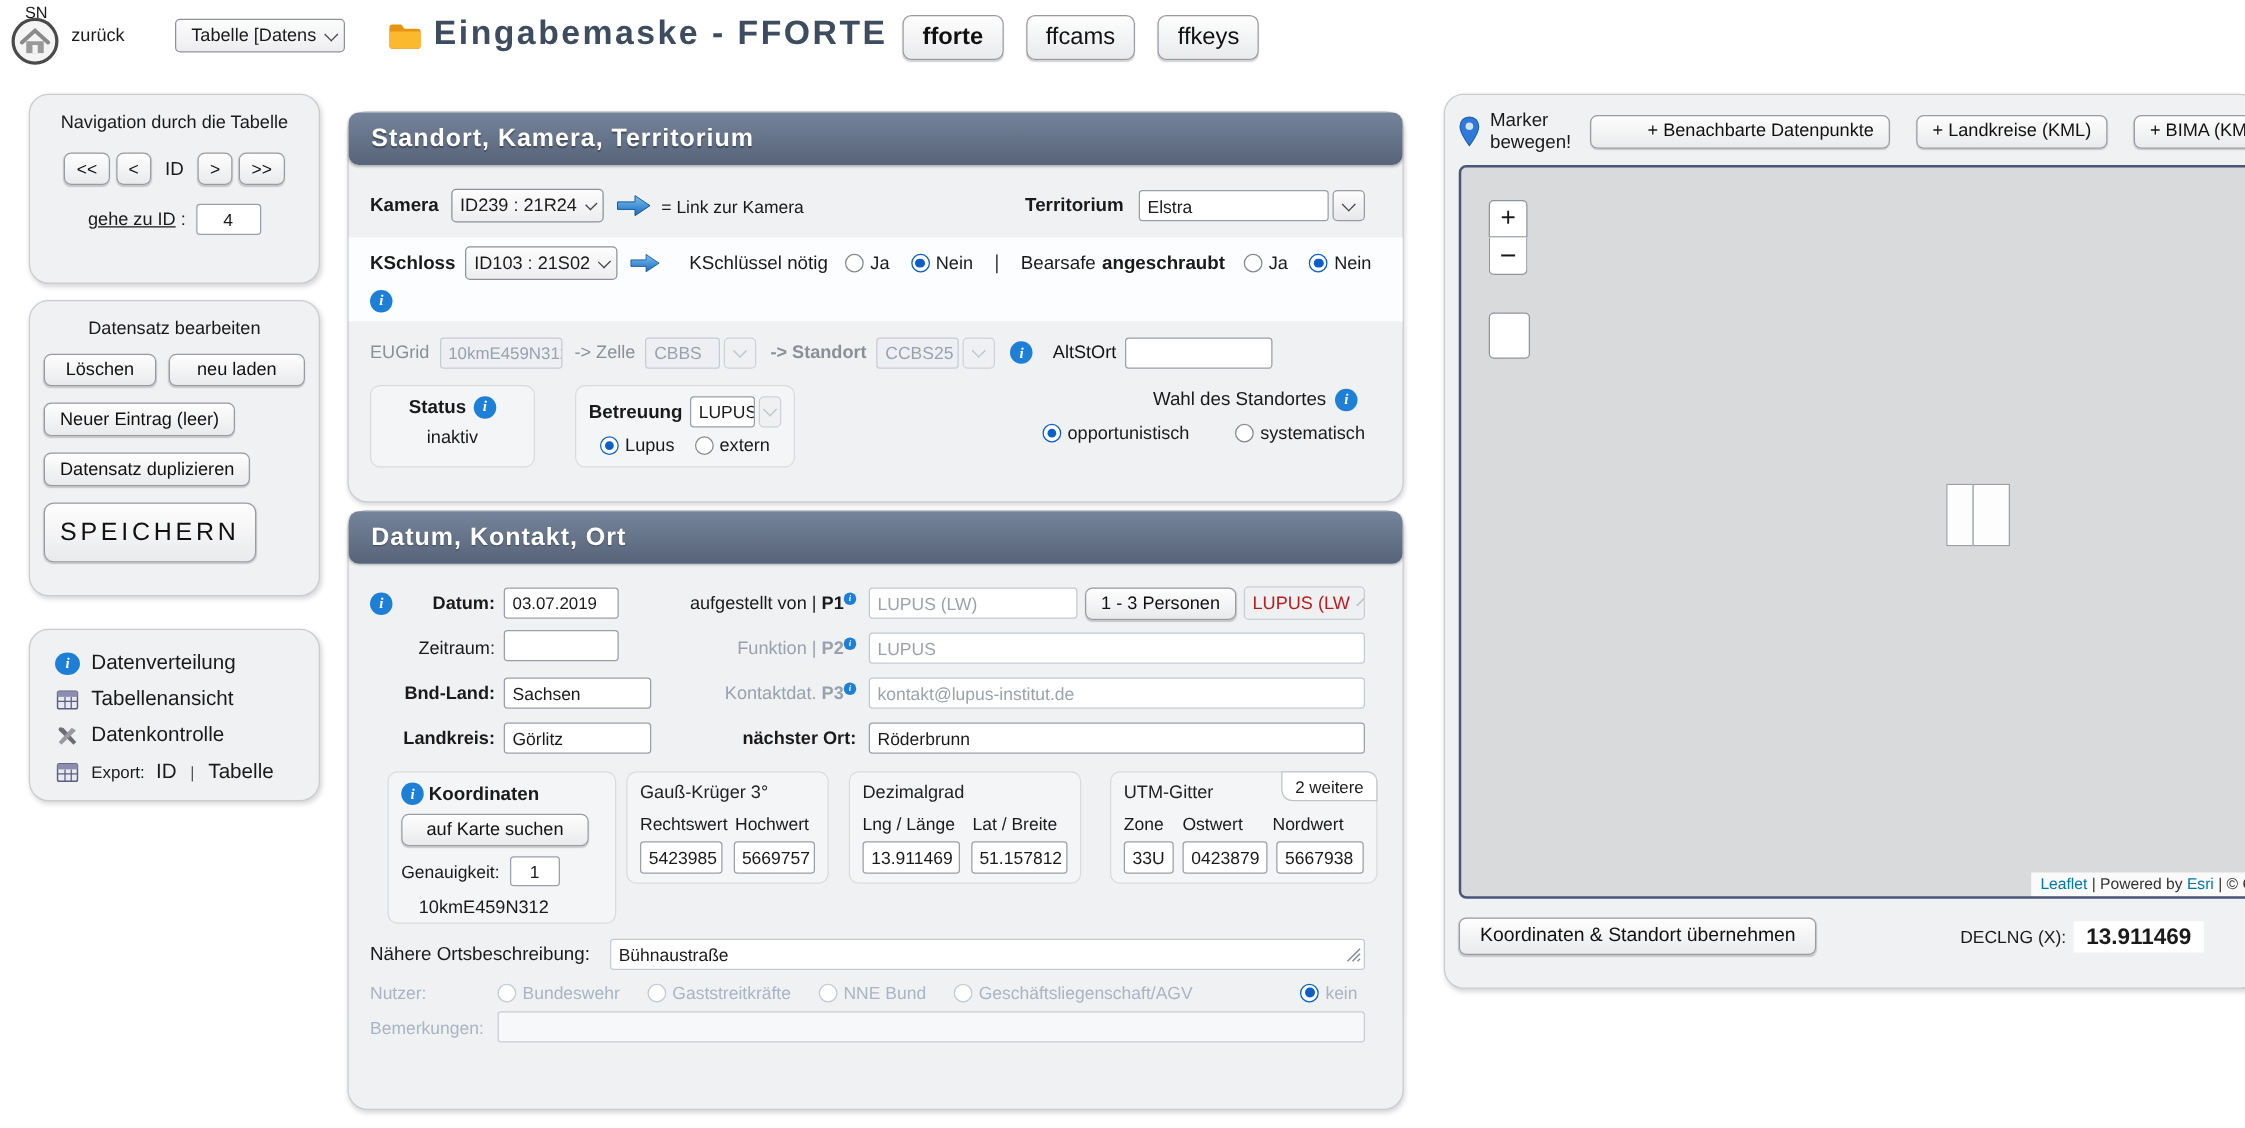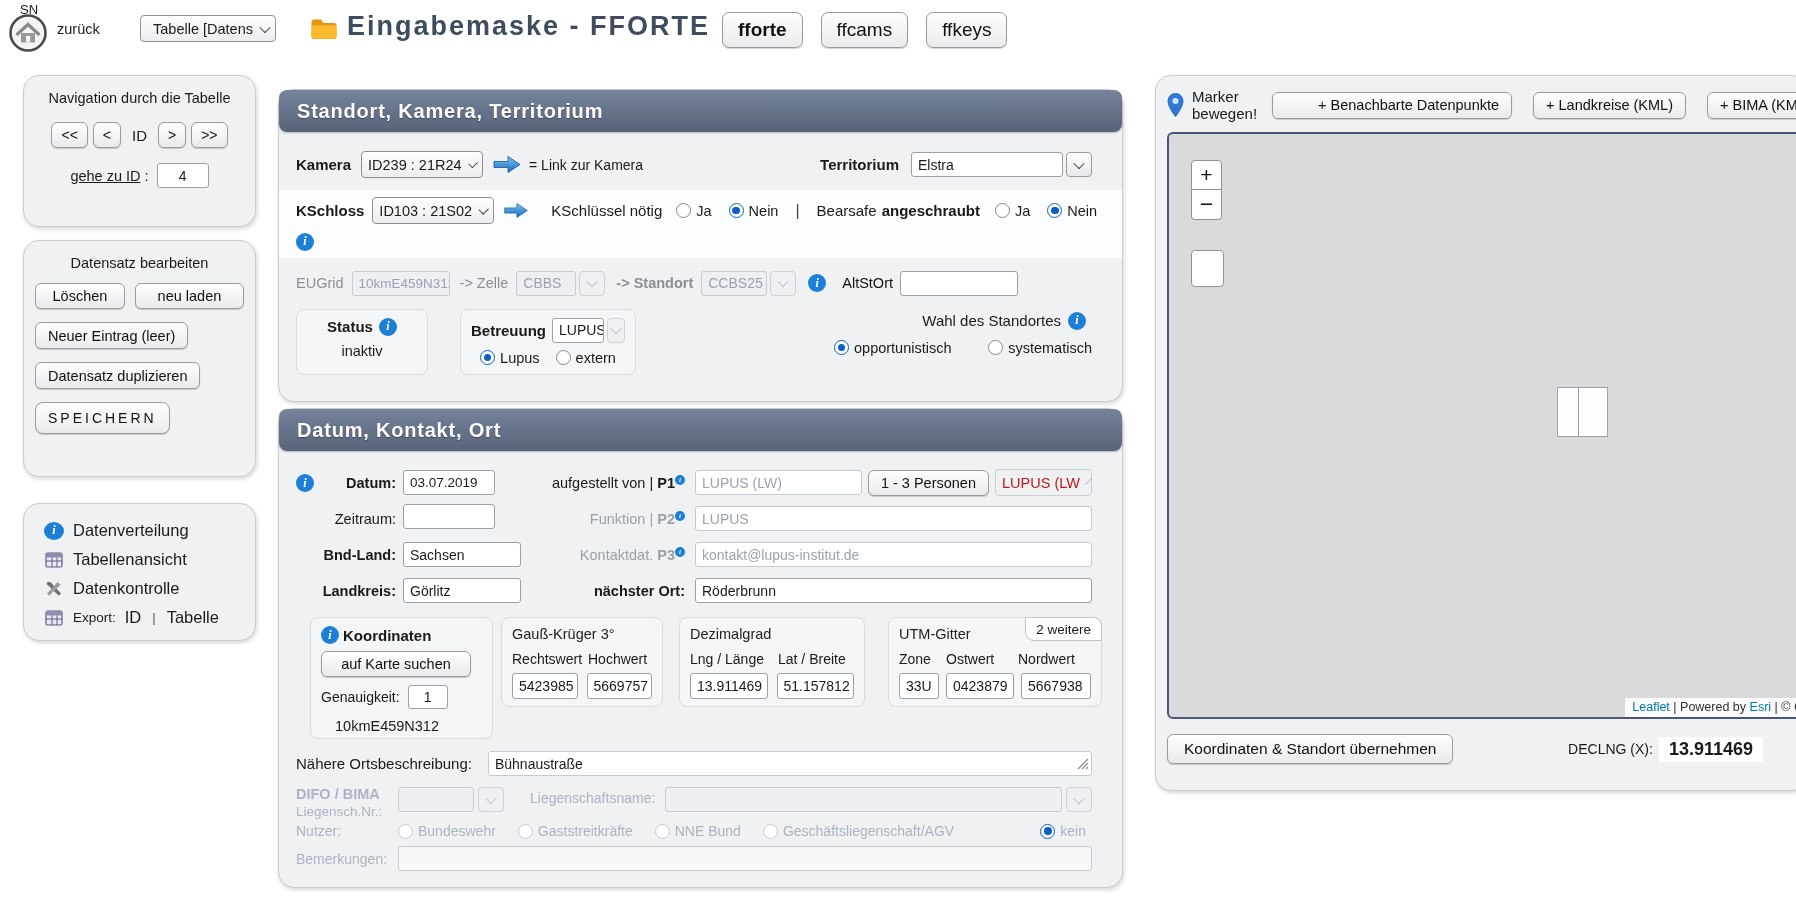--- a/index.html
+++ b/index.html
@@ -73,21 +73,21 @@
   .nav-row .btn { padding:0 9px; height:26px; font-size:14px; }
   .nav-row .idlab { font-size:15px; margin:0 6px; }
   .goto-row { display:flex; justify-content:center; align-items:center; margin-top:15px; font-size:14.5px; }
   .goto-link { text-decoration:underline; cursor:pointer; }
   .goto-row .input { width:52px; margin-left:8px; }
   .side-rec { left:23px; top:240px; width:233px; height:237px; }
   .rec-row { display:flex; gap:10px; margin:12px 11px 0 11px; }
   .rec-row .btn { flex:1; }
   .rec-row .btn:last-child { flex:1.3; }
   .wide-btn { display:flex; margin:13px 11px 0 11px; height:27px; }
-  .save-btn { display:flex; margin:13px 11px 0 11px; height:32px; font-size:14px;
+  .save-btn { display:flex; margin:13px 11px 0 11px; height:48px; font-size:20px;
     letter-spacing:3px; border-radius:8px; }
   .side-links { left:23px; top:503px; width:233px; height:138px; padding:12px 0 0 20px; }
   .slink { display:flex; align-items:center; gap:9px; height:29px; font-size:16.5px; cursor:pointer; }
   .slink .ic { width:20px; display:inline-flex; justify-content:center; flex:none; }
   .exp-pre { font-size:13.5px; }
   .exp-big { font-size:16.5px; cursor:pointer; }
   .exp-sep { font-size:13px; color:#555; margin:0 2px; }
 
   
   .sec1 { left:278px; top:89px; width:845px; height:313px; }
@@ -507,31 +507,20 @@
       <span>Bühnaustraße</span>
       <span class="grip">
         <svg width="12" height="12" viewBox="0 0 12 12">
             <path d="M11 1 L1 11 M11 5 L5 11 M11 9 L9 11" stroke="#8a8f96" stroke-width="1.3"></path>
           </svg>
       </span>
     </span>
   </div>
 
   <div class="difo">
-    <div class="difo-r1">
-      <span class="difo-stack">
-        <div class="t1">DIFO / BIMA</div>
-        <div class="t2">Liegensch.Nr.:</div>
-      </span>
-      <span class="input dis" style="width:76px;margin-top:1px"></span>
-      <span class="chevbtn dis" style="margin-left:4px;margin-top:1px"></span>
-      <span style="margin:4px 0 0 26px">Liegenschaftsname:</span>
-      <span class="input dis" style="flex:1;margin:1px 0 0 10px"></span>
-      <span class="chevbtn dis" style="margin-left:4px;margin-top:1px"></span>
-    </div>
     <div class="difo-r2">
       <span class="nlab">Nutzer:</span>
       <span class="dgrp">
           <span class="rad disab"></span>
           <span>Bundeswehr</span>
         </span>
       <span class="dgrp">
           <span class="rad disab"></span>
           <span>Gaststreitkräfte</span>
         </span>

